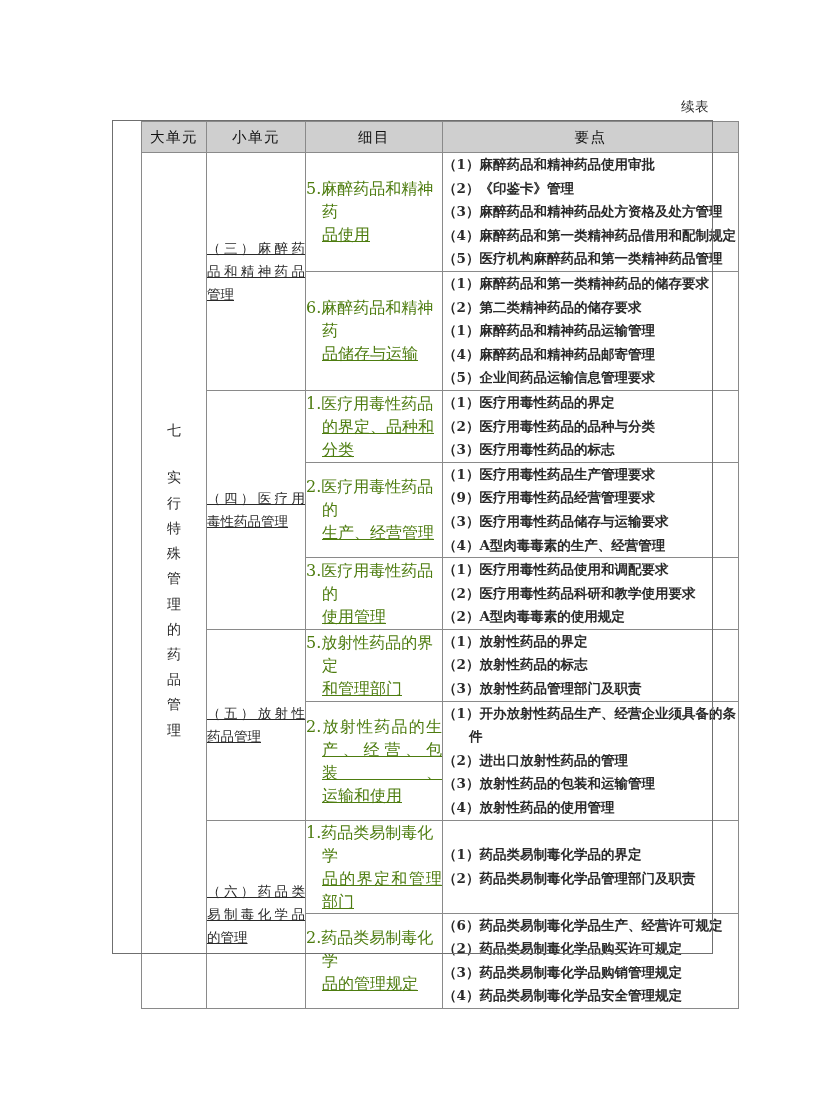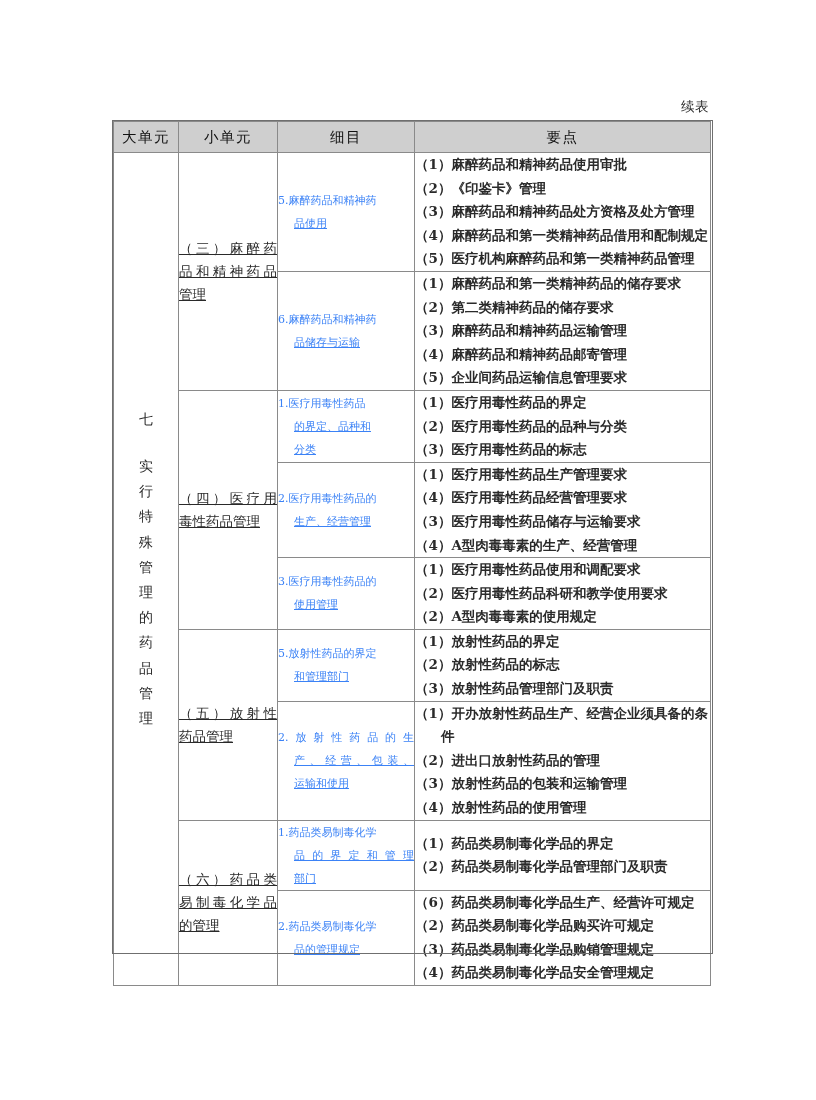--- a/index.html
+++ b/index.html
@@ -48,20 +48,21 @@
   }
   .syllabus-table td, .syllabus-table th {
     border: 1px solid #8a8a8a;
     padding: 0;
     vertical-align: middle;
     font-weight: normal;
   }
   
   .syllabus-table {
     outline: none;
+    margin-left: 28px;
   }
   .frame {
     position: absolute;
     left: 112px;
     top: 120px;
     width: 599px;
     height: 832px;
     border: 1.6px solid #6f6f6f;
     pointer-events: none;
   }
@@ -111,23 +112,23 @@
     text-align: justify;
     text-align-last: justify;
     color: #2a2a2a;
   }
   .subunit .ln { display: block; text-decoration: underline; }
   .subunit .ln.last { text-align-last: left; }
 
   
   .detail {
     padding: 4px 6px 4px 8px;
-    font-size: 11px;
+    font-size: 16px;
     line-height: 23px;
-    color: #3b82f6;
+    color: #4d7c0f;
   }
   .detail .ln {
     display: block;
     padding-left: 16px;
     text-indent: -16px;
   }
   .detail .ln.cont {
     padding-left: 16px;
     text-indent: 0;
     text-decoration: underline;
@@ -218,21 +219,21 @@
       </tr>
 
       <tr>
         <td class="detail">
           <span class="ln">6.麻醉药品和精神药</span>
           <span class="ln cont">品储存与运输</span>
         </td>
         <td class="points">
           <span class="ln">（1）麻醉药品和第一类精神药品的储存要求</span>
           <span class="ln">（2）第二类精神药品的储存要求</span>
-          <span class="ln">（3）麻醉药品和精神药品运输管理</span>
+          <span class="ln">（1）麻醉药品和精神药品运输管理</span>
           <span class="ln">（4）麻醉药品和精神药品邮寄管理</span>
           <span class="ln">（5）企业间药品运输信息管理要求</span>
         </td>
       </tr>
 
       <tr>
         <td class="subunit" rowspan="3">
           <span class="ln">（四）医疗用</span>
           <span class="ln last">毒性药品管理</span>
         </td>
@@ -248,21 +249,21 @@
         </td>
       </tr>
 
       <tr>
         <td class="detail">
           <span class="ln">2.医疗用毒性药品的</span>
           <span class="ln cont">生产、经营管理</span>
         </td>
         <td class="points">
           <span class="ln">（1）医疗用毒性药品生产管理要求</span>
-          <span class="ln">（4）医疗用毒性药品经营管理要求</span>
+          <span class="ln">（9）医疗用毒性药品经营管理要求</span>
           <span class="ln">（3）医疗用毒性药品储存与运输要求</span>
           <span class="ln">（4）A型肉毒毒素的生产、经营管理</span>
         </td>
       </tr>
 
       <tr>
         <td class="detail">
           <span class="ln">3.医疗用毒性药品的</span>
           <span class="ln cont">使用管理</span>
         </td>

